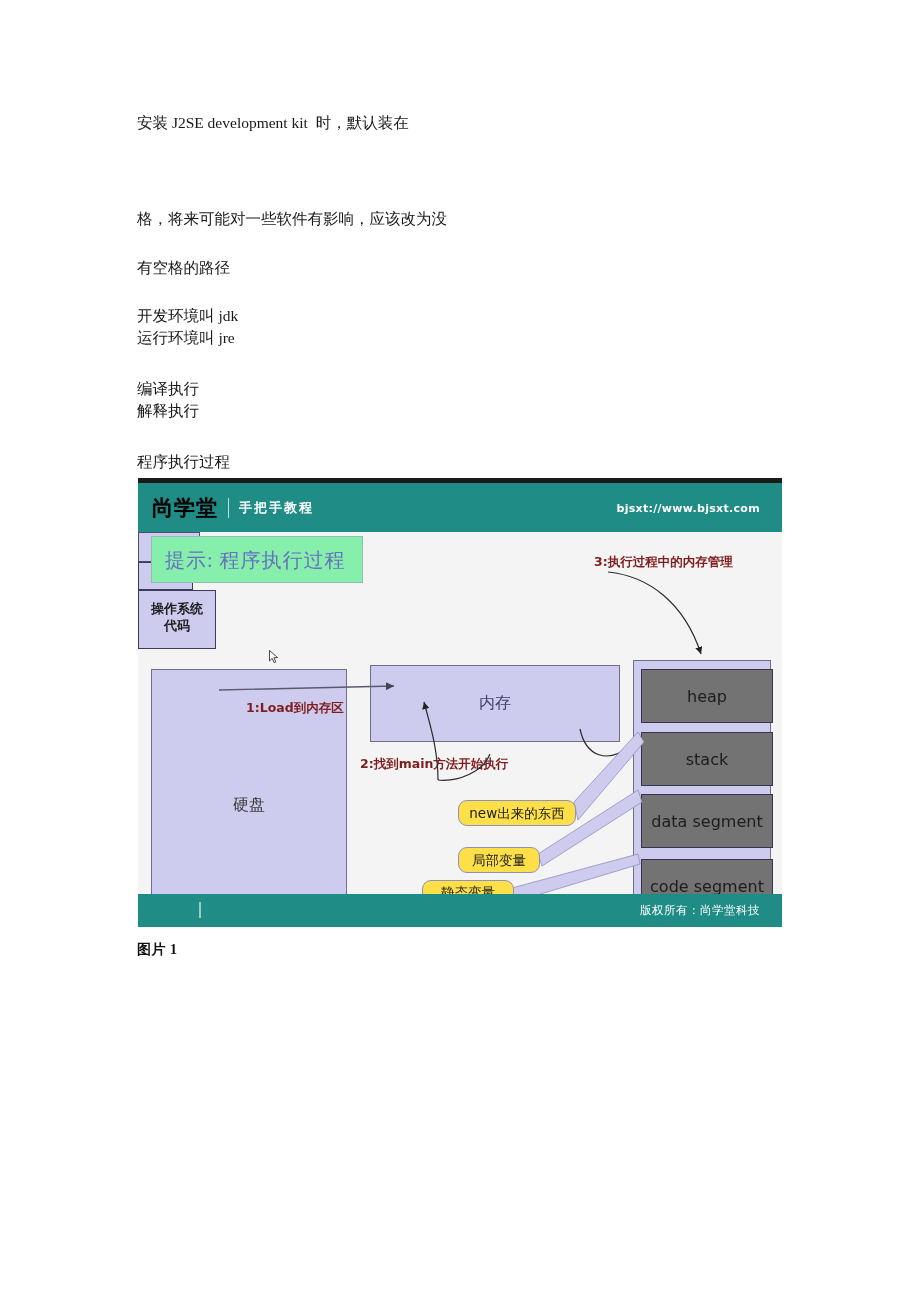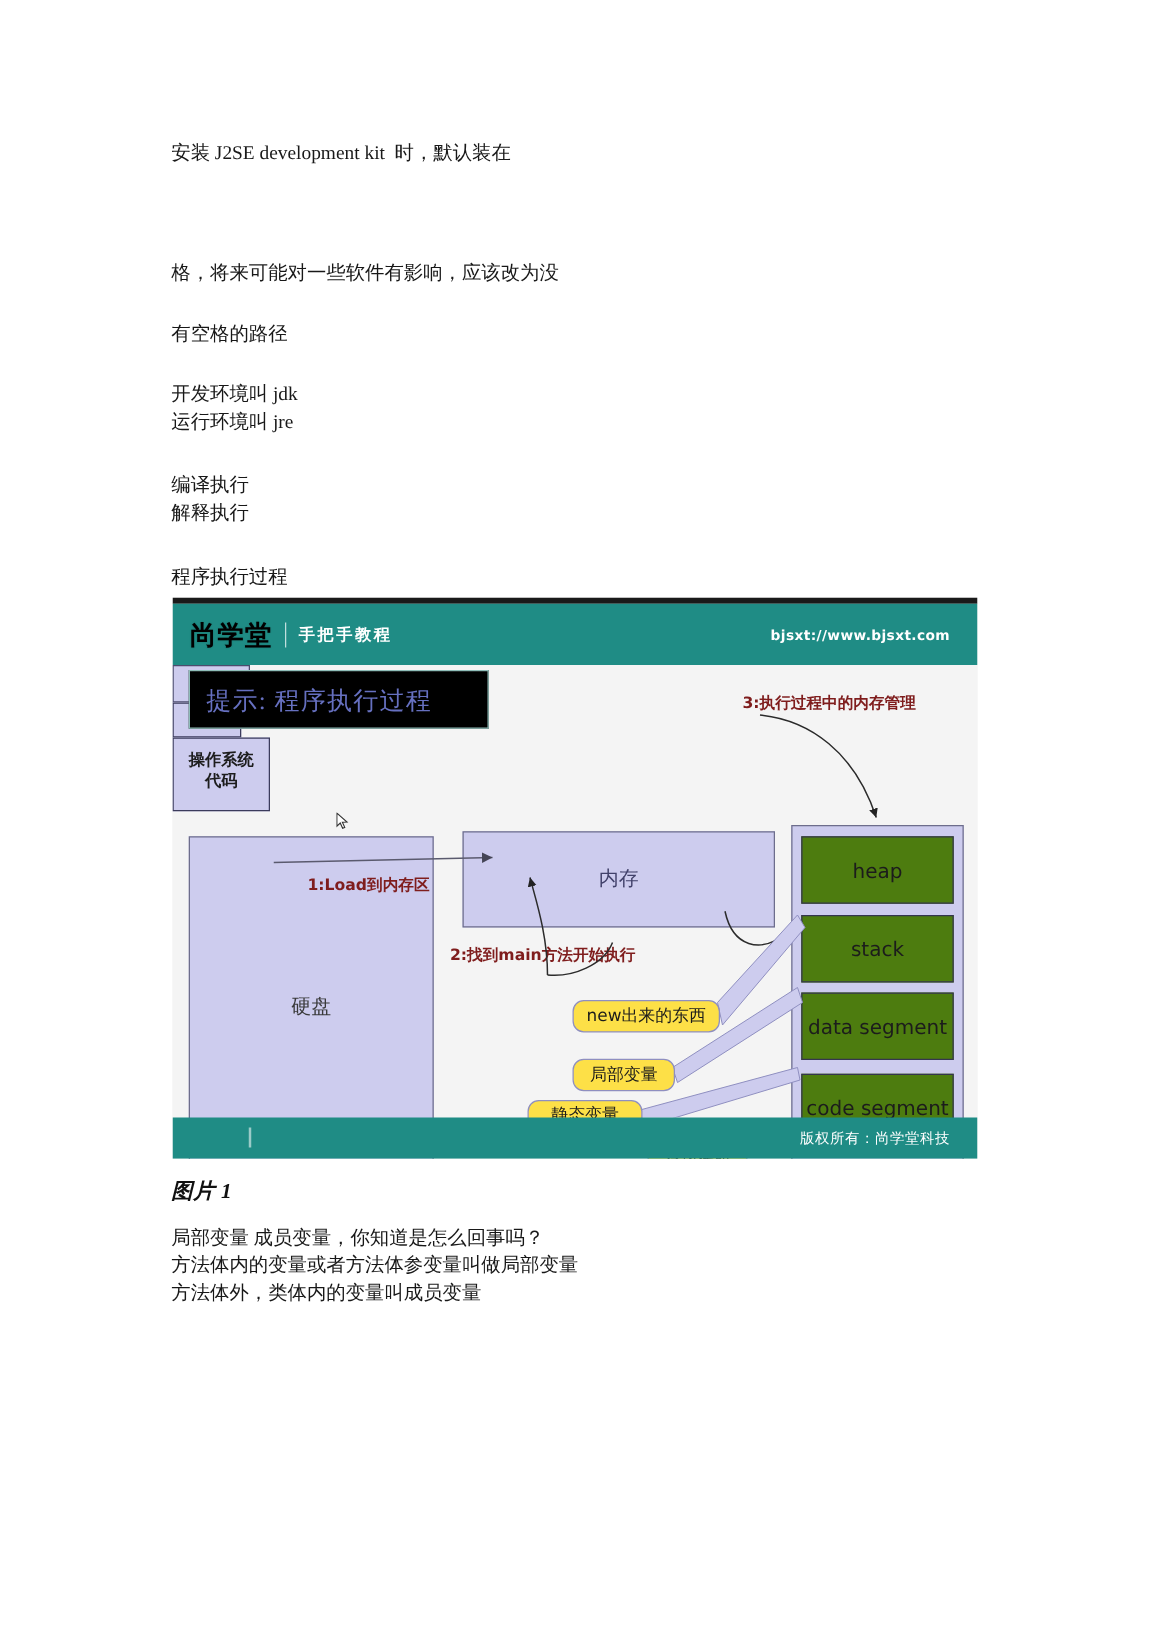--- a/index.html
+++ b/index.html
@@ -39,25 +39,24 @@
     left: 137px;
     font-size: 15.5px;
     line-height: 22px;
     color: #181818;
     white-space: pre;
   }
 
   .caption {
     position: absolute;
     left: 137px;
-    font-size: 17px;
+    font-size: 14px;
     font-weight: bold;
     color: #111111;
     letter-spacing: 0.5px;
-    font-style: italic;
   }
 
   
   .slide {
     position: absolute;
     left: 138px;
     top: 478px;
     width: 644px;
     height: 449px;
     background: #f2f2f2;
@@ -125,24 +124,24 @@
     left: 0; top: 54px;
     width: 644px;
     height: 362px;
     background: #f4f4f4;
   }
 
   .title-box {
     position: absolute;
     left: 13px;
     top: 4px;
-    width: 240px;
+    width: 212px;
     height: 47px;
     border: 1px solid #8fbdb8;
-    background: #000000;
+    background: #86efac;
     box-sizing: border-box;
   }
   .title-box span {
     position: absolute;
     left: 13px;
     top: 10px;
     font-size: 20px;
     color: #6670c0;
     font-family: "Liberation Serif", serif;
     letter-spacing: 1px;
@@ -257,25 +256,25 @@
     font-family: "DejaVu Sans", sans-serif;
   }
 
   .seg-outer {
     left: 495px;
     top: 128px;
     width: 138px;
     height: 281px;
   }
   .seg {
-    background: #4d7c0f;
+    background: #737373;
     border: 1px solid #35354f;
     position: absolute;
     left: 503px;
-    width: 122px;
+    width: 132px;
     height: 54px;
     box-sizing: border-box;
     display: flex;
     align-items: center;
     justify-content: center;
     font-size: 16px;
     color: #1c1c1c;
     font-family: "DejaVu Sans", sans-serif;
   }
   .seg-heap  { top: 137px; }
@@ -451,17 +450,14 @@
 
     <div class="slide-footer">
       <div class="footer-tick"></div>
       <div class="footer-copy">版权所有：尚学堂科技</div>
     </div>
 
   </div>
 
   <div class="caption" style="top:941px;">图片 1</div>
 
-  <div class="tight-block" style="top: 980px; white-space: pre-line;">局部变量 成员变量，你知道是怎么回事吗？
-方法体内的变量或者方法体参变量叫做局部变量
-方法体外，类体内的变量叫成员变量</div>
 
 </div>
 
 </body></html>

